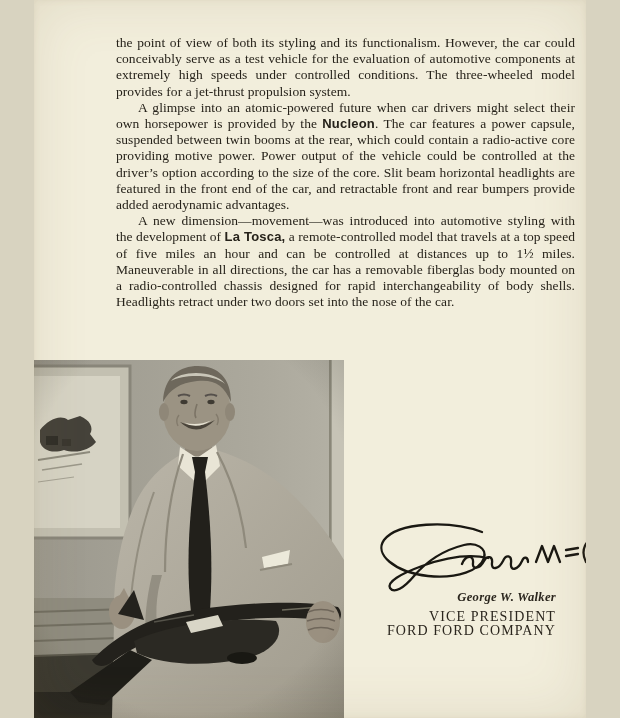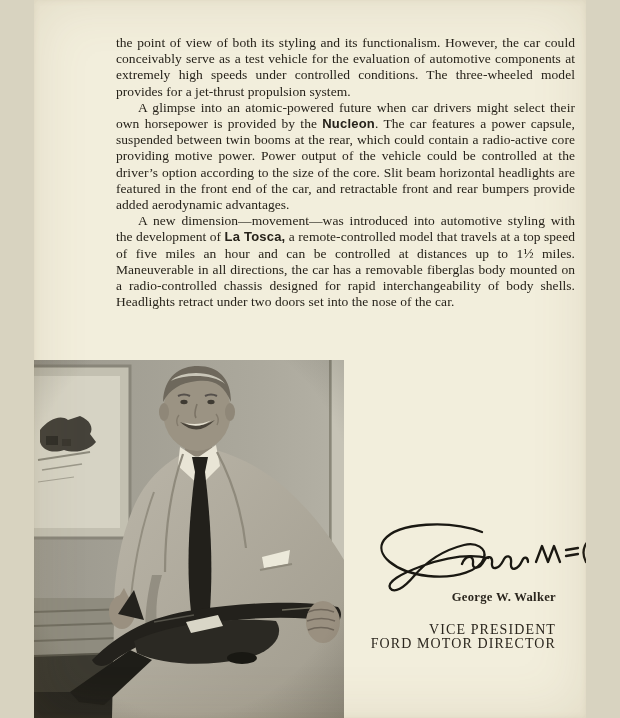--- a/index.html
+++ b/index.html
@@ -45,24 +45,25 @@
   .sig{
     position:absolute;left:336px;top:518px;width:282px;height:84px;
     line-height:0;
   }
   
   .credit{
     position:absolute;right:30px;top:590px;
     text-align:right;color:#2b261e;
   }
   .credit-name{
+    font-style:italic;
     font-weight:700;
     font-size:12.6px;
     line-height:14px;
-    margin-bottom:19px;
+    margin-bottom:6px;
     letter-spacing:0.3px;
   }
   .credit-line{
     font-size:14px;
     line-height:14.4px;
     letter-spacing:1.1px;
   }
 </style>
 </head>
 <body>
@@ -192,17 +193,17 @@
         <path d="M251,41 C256,37 260,34 262,36 C258,40 259,44 263,45"></path>
         <path d="M240,47 C250,51 262,49 277,42"></path>
       </g>
     </svg>
   </div>
 
   <div class="credit">
     <div class="credit-name">George W. Walker</div>
     <div>
         <div class="credit-line">VICE PRESIDENT</div>
-        <div class="credit-line">FORD MOTOR DIRECTOR</div>
+        <div class="credit-line">FORD FORD COMPANY</div>
       </div>
   </div>
 
 </div>
 
 </body></html>

